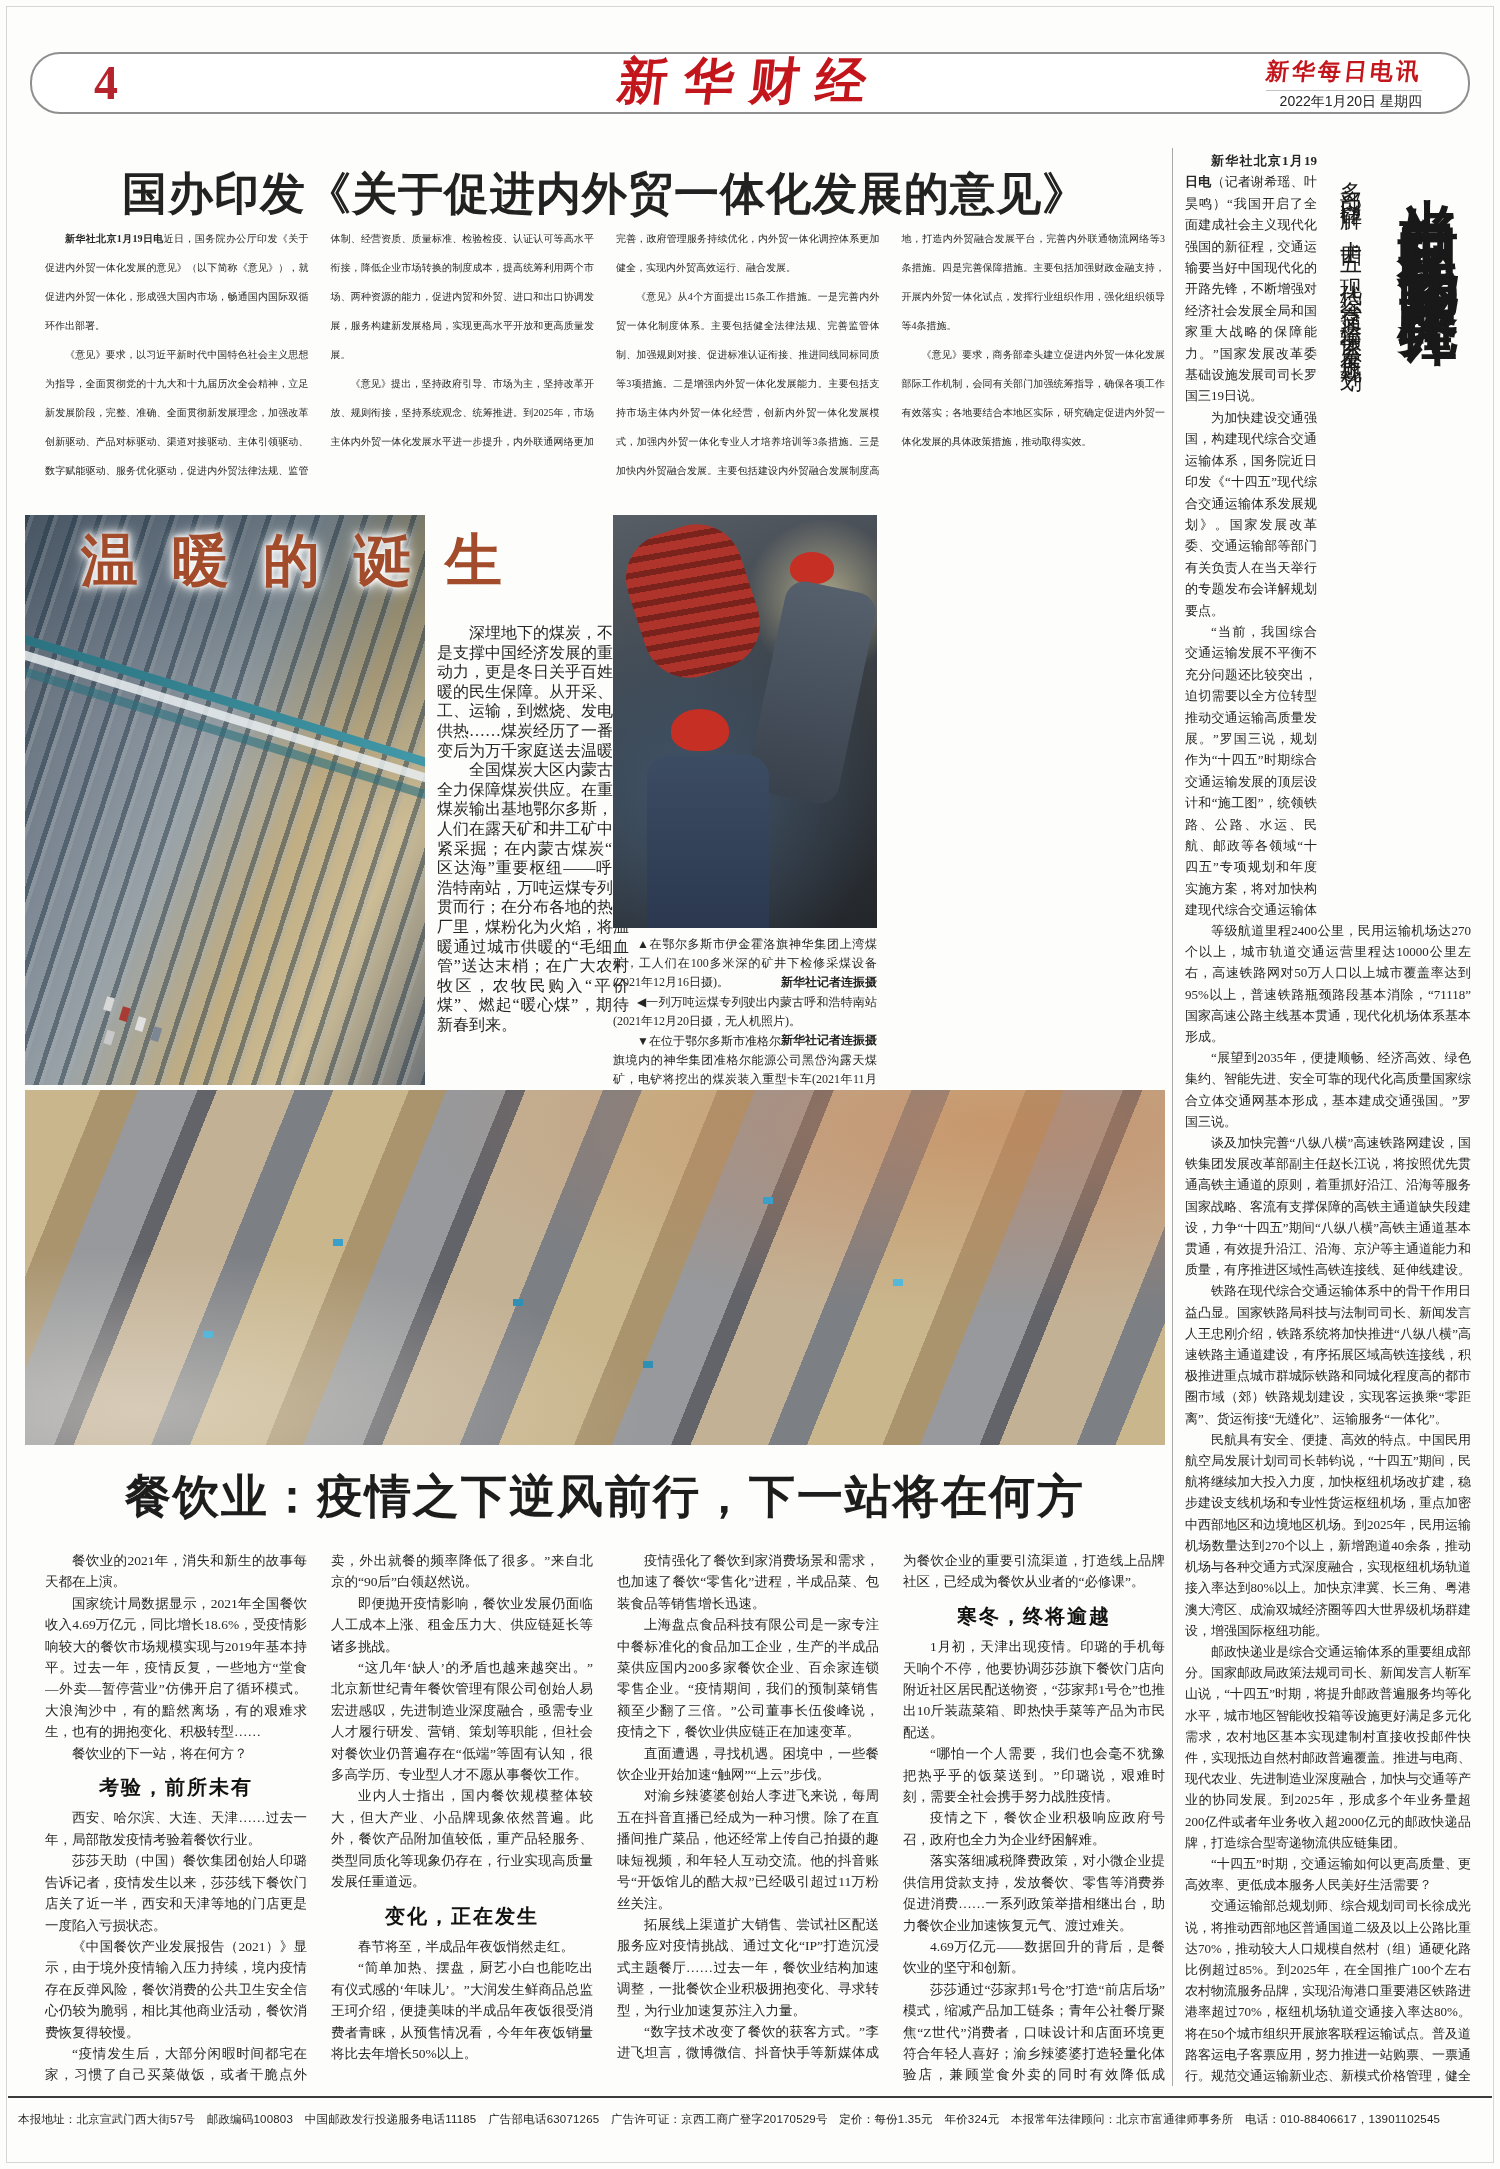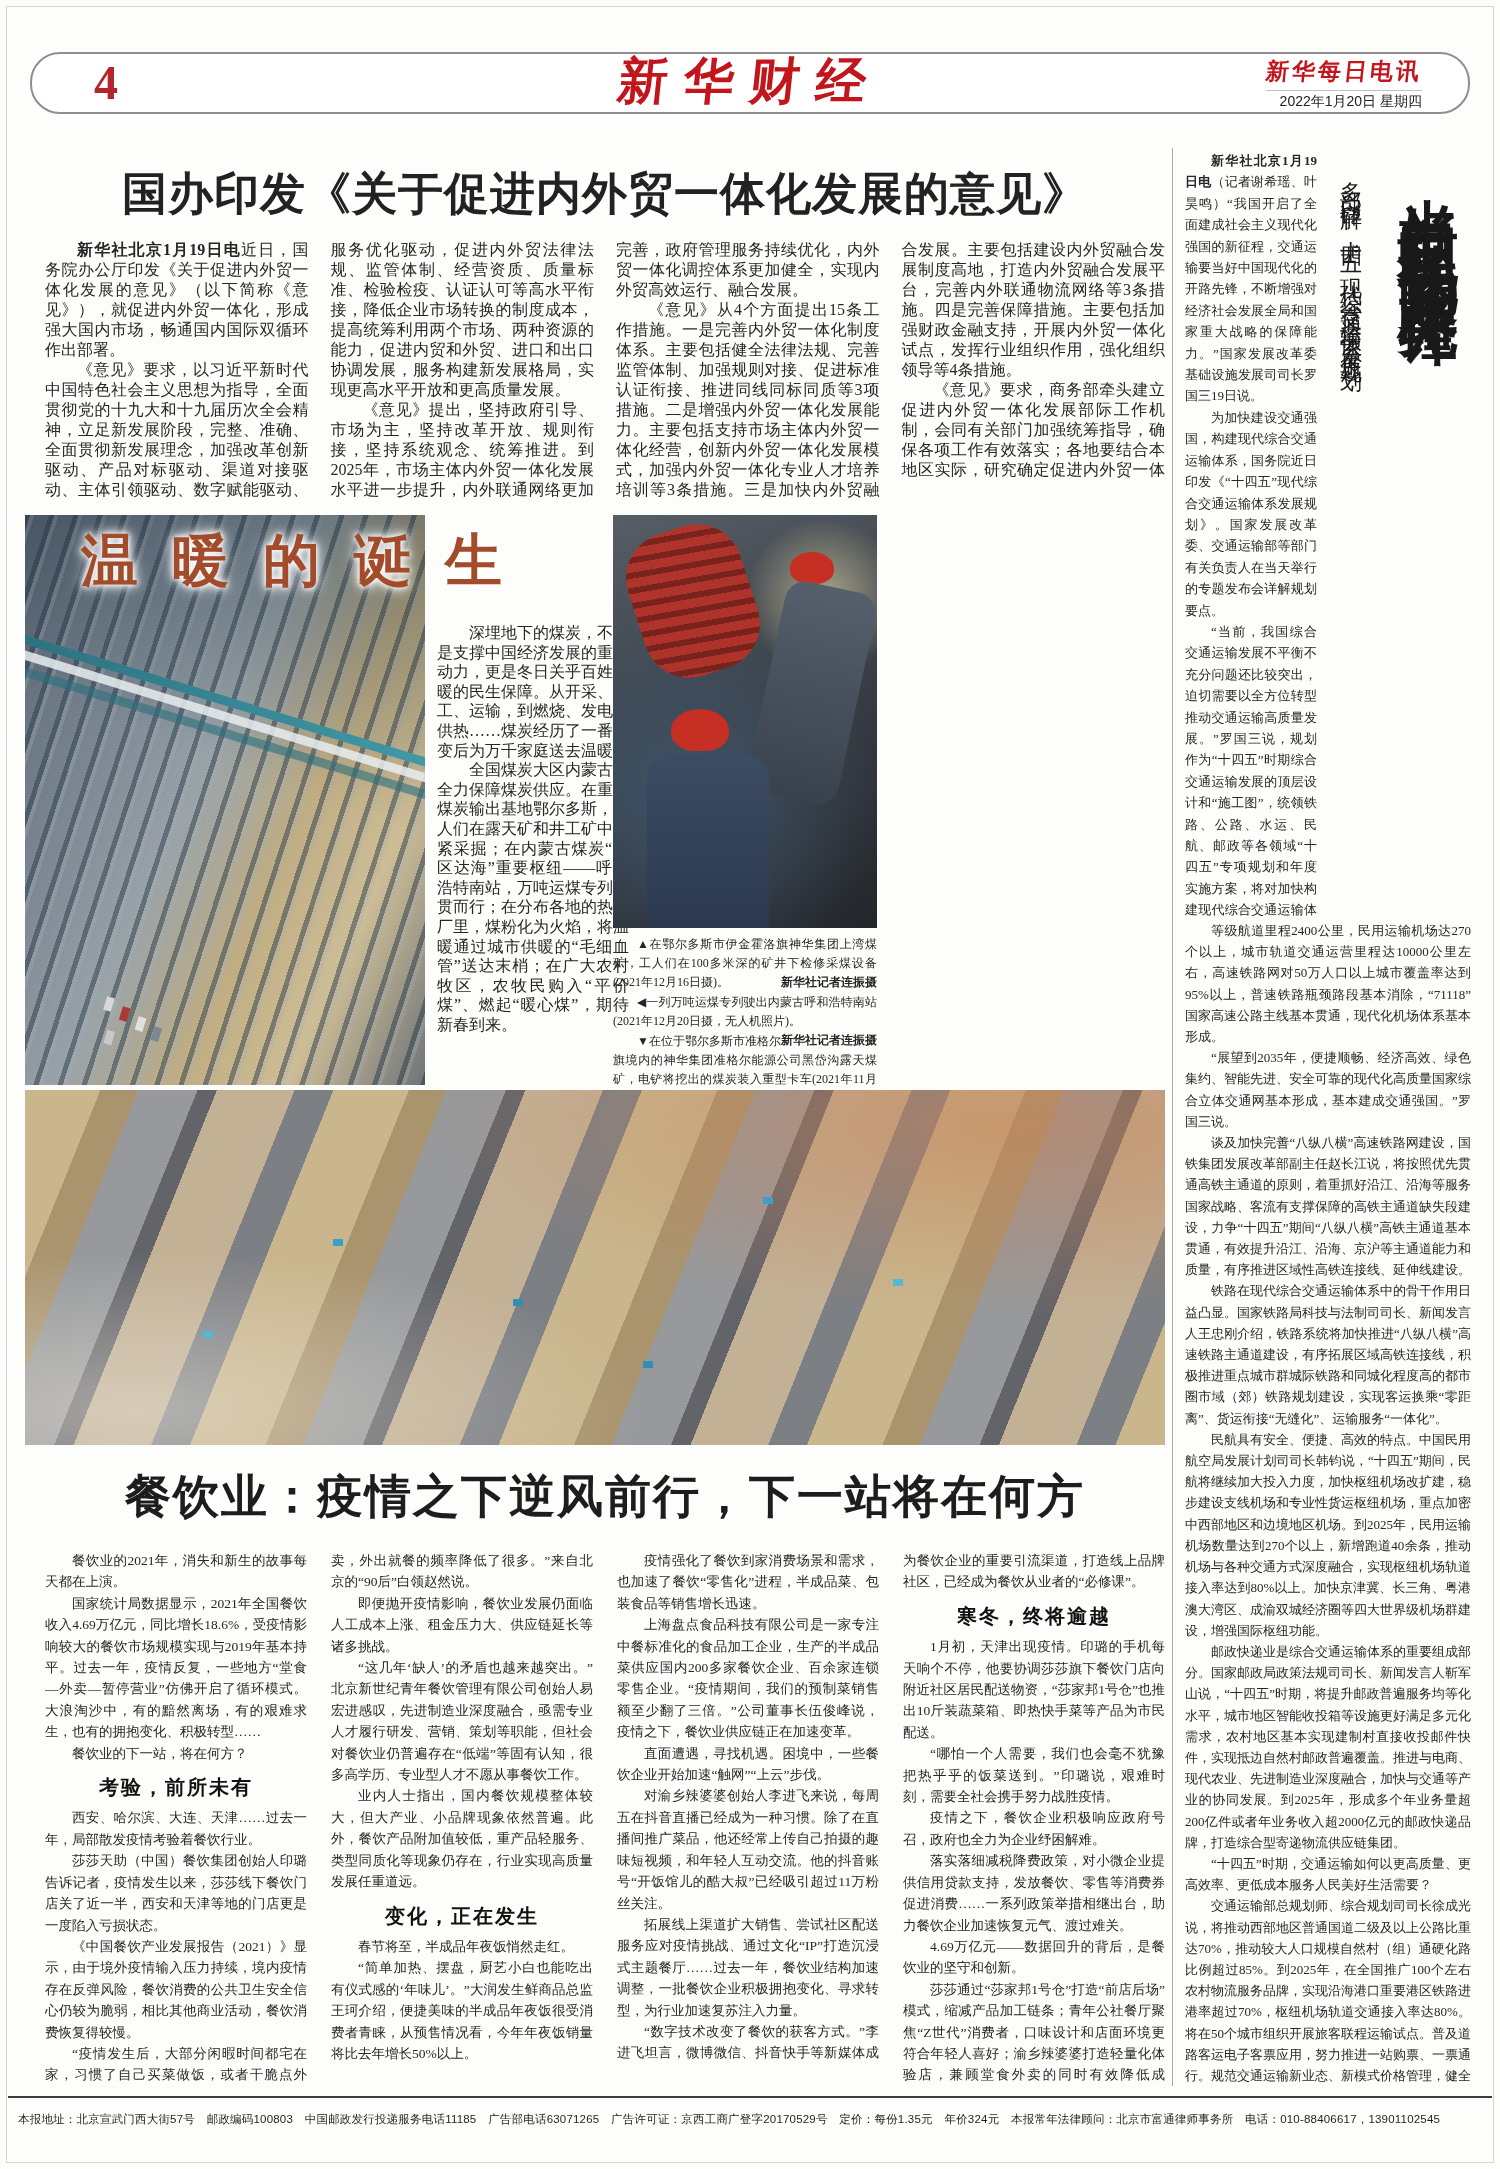--- a/index.html
+++ b/index.html
@@ -28,22 +28,22 @@
   p{margin:0;text-indent:2em;text-align:justify;}
   b{font-weight:bold;margin-top:18px;}
   h3{margin:13px 0 9px;text-indent:0;text-align:center;font-size:20px;letter-spacing:2px;
      break-inside:avoid;font-weight:bold;color:#111;}
   
   .trade-headline{
     position:absolute;left:45px;top:164px;width:1120px;text-align:center;
     font-size:45px;font-weight:bold;color:#222;letter-spacing:1px;white-space:nowrap;
   }
   .trade-cols{
-    position:absolute;left:45px;top:240px;width:1120px;height:262px;
-    column-count:4;column-gap:22px;font-size:16px;line-height:20px;overflow:hidden;
+    position:absolute;left:45px;top:224px;width:1120px;height:262px;
+    column-count:4;column-gap:22px;font-size:10px;line-height:29px;overflow:hidden;
   }
   
   .pfeature{position:absolute;left:25px;top:515px;width:1140px;height:930px;}
   .pf-title{
     position:absolute;left:56px;top:8px;z-index:3;font-size:57px;font-weight:bold;
     color:#a24c2b;letter-spacing:34px;white-space:nowrap;
     text-shadow:0 0 5px #fff,0 0 10px #fff,0 0 16px #fff;
   }
   .ph{position:absolute;overflow:hidden;}
   .ph-left{left:0;top:0;width:400px;height:570px;

